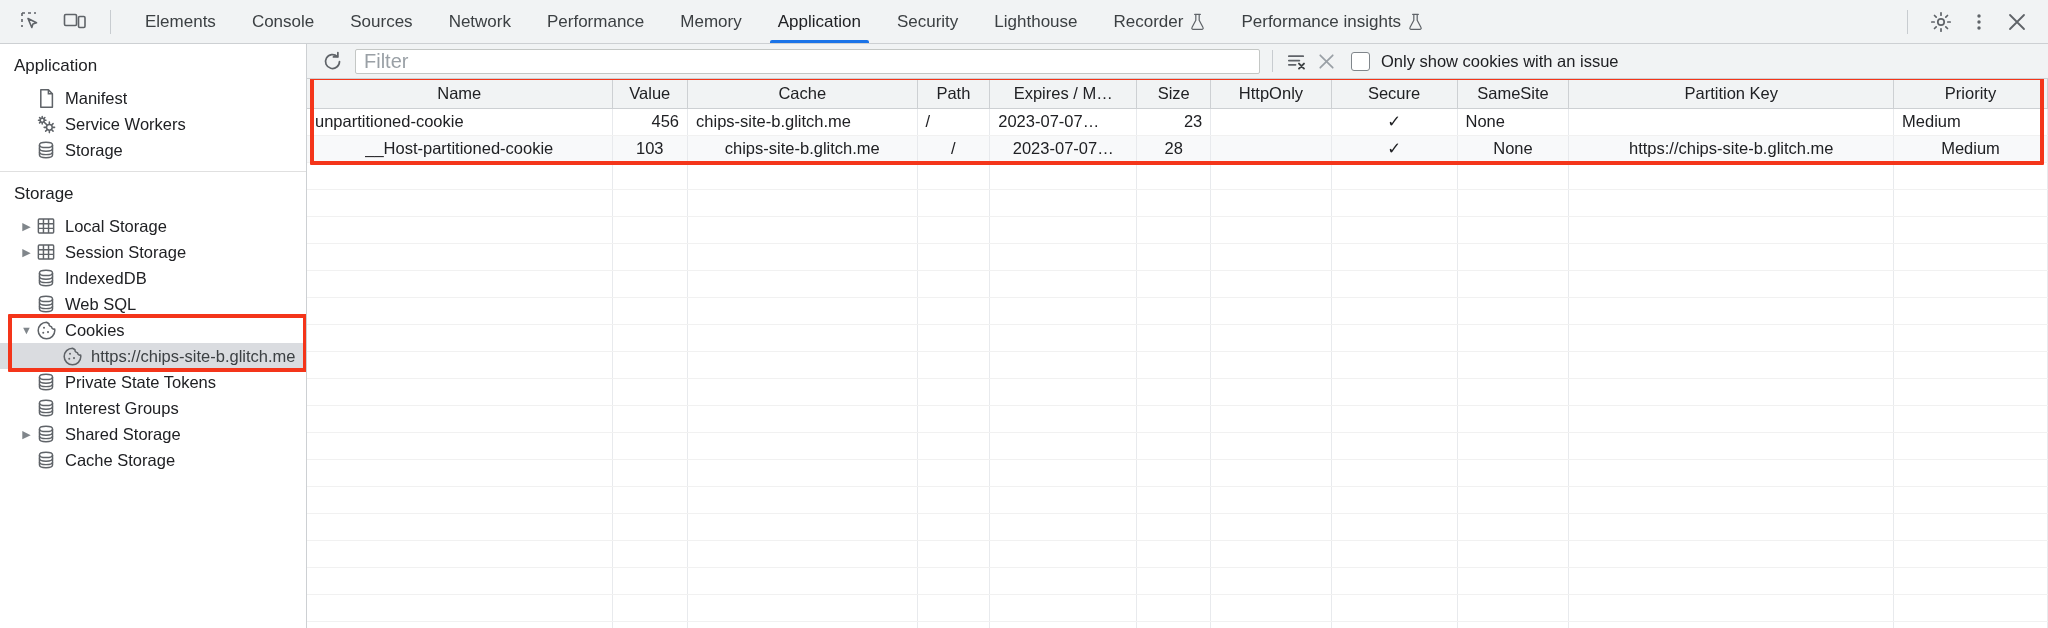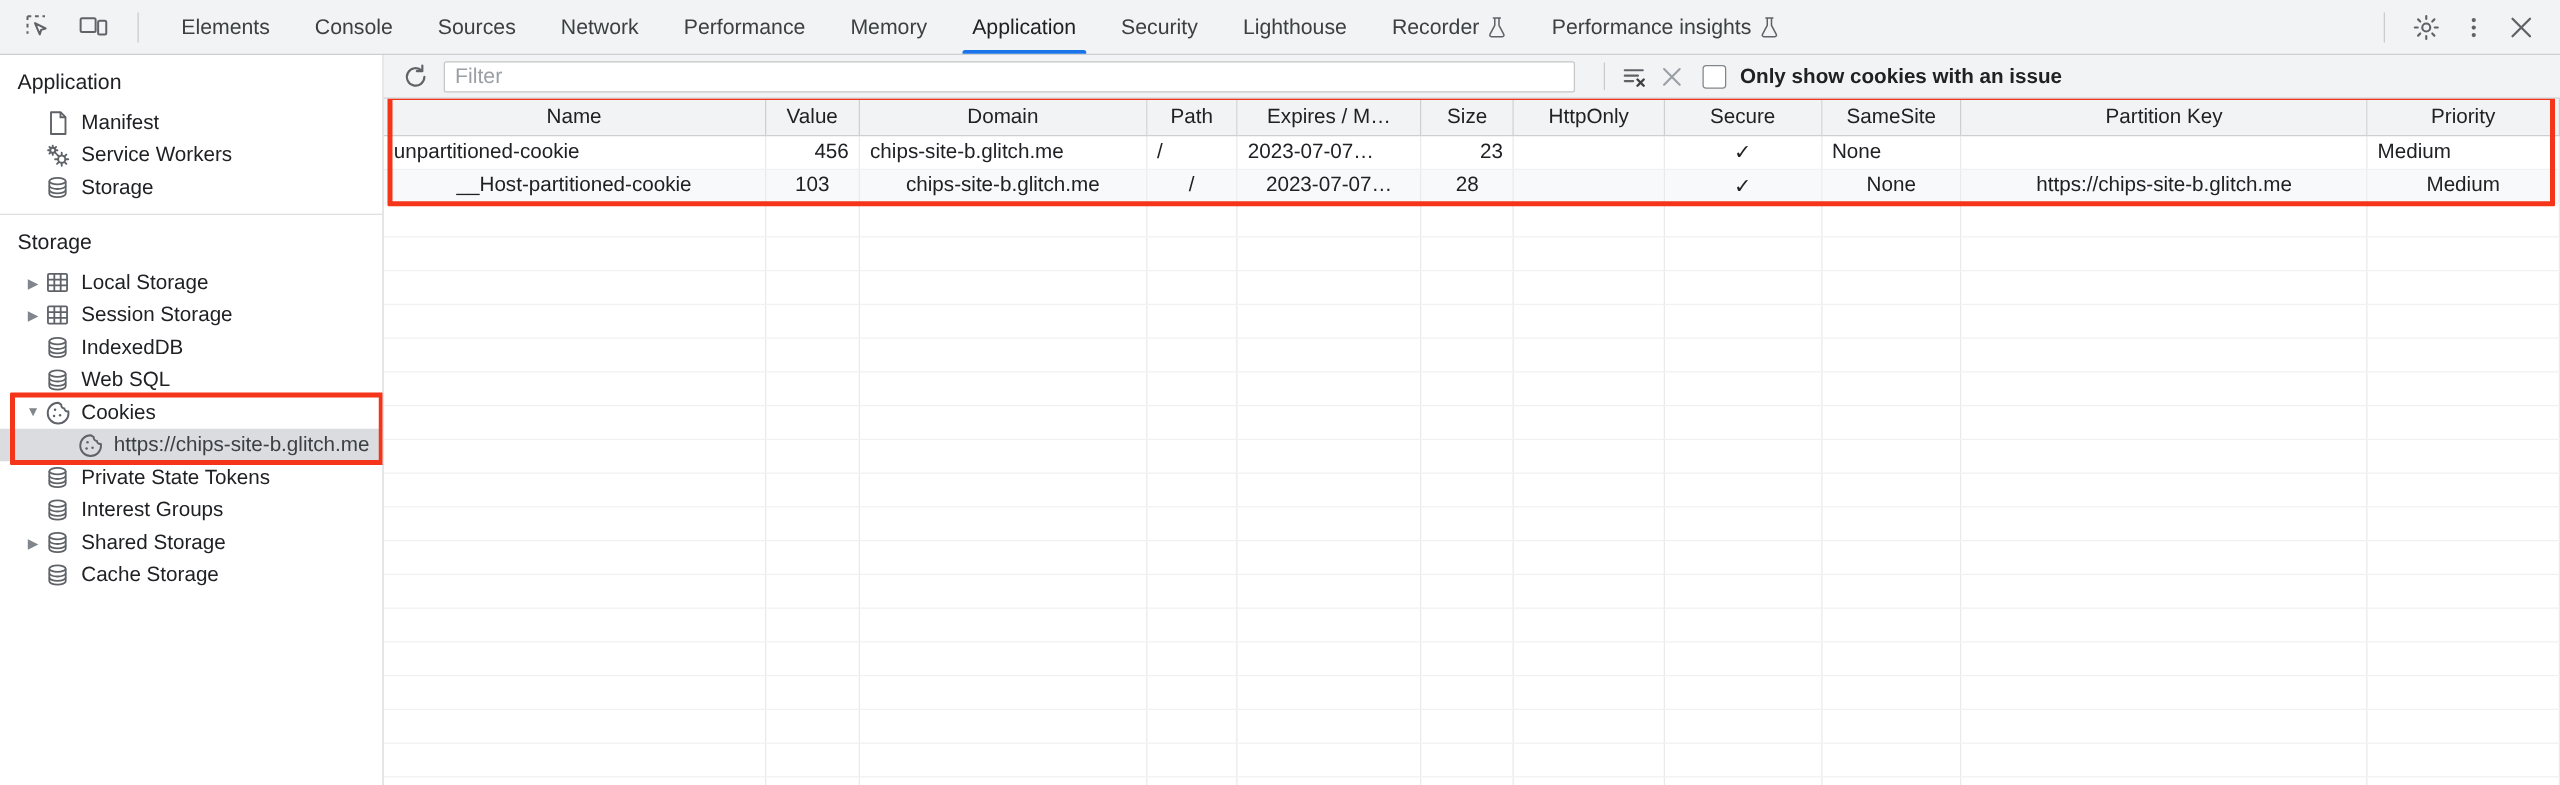--- a/index.html
+++ b/index.html
@@ -108,31 +108,31 @@
     height: 35px; min-height: 35px;
     background: #f1f3f4;
     border-bottom: 1px solid #cdd0d3;
     display: flex; align-items: center; gap: 0; padding: 0 8px 0 10px;
   }
   .fb-icon {
     width: 30px; height: 30px; display: flex; align-items: center; justify-content: center;
     color: #5f6368; flex: none;
   }
   .filter-input {
-    flex: 1; height: 25px; margin: 0 15px 0 8px;
+    flex: 1; height: 25px; margin: 0 4px 0 8px;
     background: #fff; border: 1px solid #c4c7c5; border-radius: 2px;
     display: flex; align-items: center; padding: 0 8px;
-    font-size: 17px; color: #9aa0a6; max-width: 905px;
+    font-size: 20px; color: #9aa0a6; max-width: 905px;
   }
   .fb-sep { width: 1px; height: 22px; background: #c8ccd0; margin: 0 8px; flex: none; }
   .checkline { display: flex; align-items: center; gap: 11px; margin-left: 10px; white-space: nowrap; }
   .cbox {
     width: 19px; height: 19px; border: 1.6px solid #80868b; border-radius: 3px; background: #fff;
   }
-  .checkline .cl-label { font-size: 16.5px; color: #202124; font-weight: bold; }
+  .checkline .cl-label { font-size: 16.5px; color: #202124; }
 
   
   .tablewrap { flex: 1; overflow: hidden; position: relative; }
   table.cookies {
     width: 100%; border-collapse: collapse; table-layout: fixed;
     font-size: 16.5px; color: #202124;
   }
   table.cookies th {
     background: #f1f3f4;
     font-weight: 400; text-align: center;
@@ -450,21 +450,21 @@
             <col style="width:86px">
               <col style="width:90px">
               <col style="width:80px">
             <col style="width:232px">
               <col style="width:110px">
           </colgroup>
           <thead>
             <tr>
                 <th>Name</th>
                 <th>Value</th>
-                <th>Domain</th>
+                <th>Cache</th>
                 <th>Path</th>
                 <th>Expires / M…</th>
                 <th>Size</th>
                 <th>HttpOnly</th>
                 <th>Secure</th>
                 <th>SameSite</th>
                 <th>Partition Key</th>
                 <th>Priority</th>
               </tr>
           </thead>

